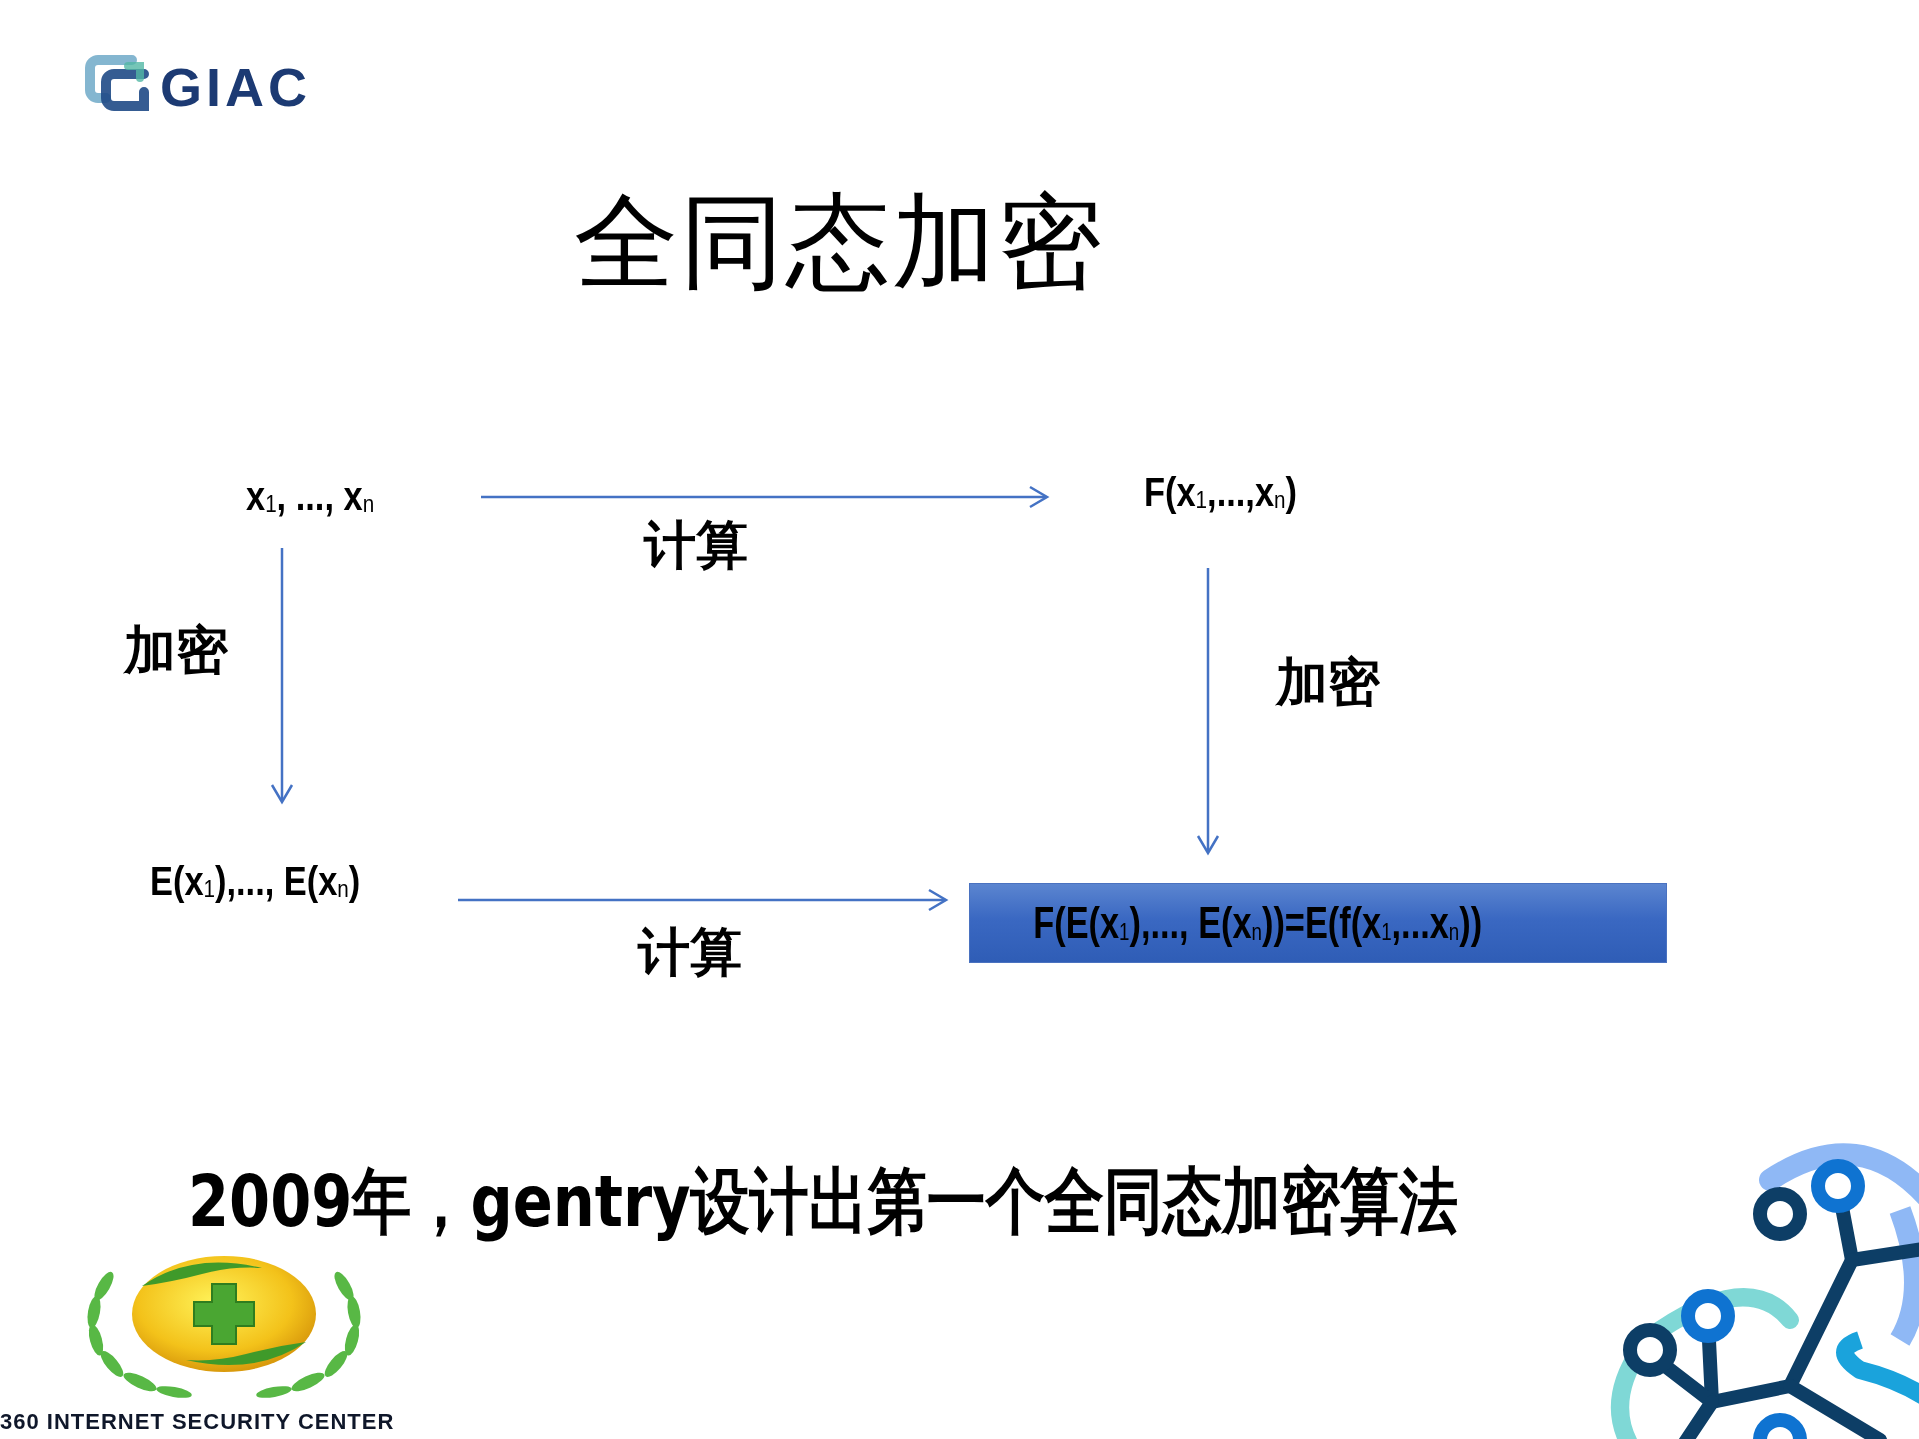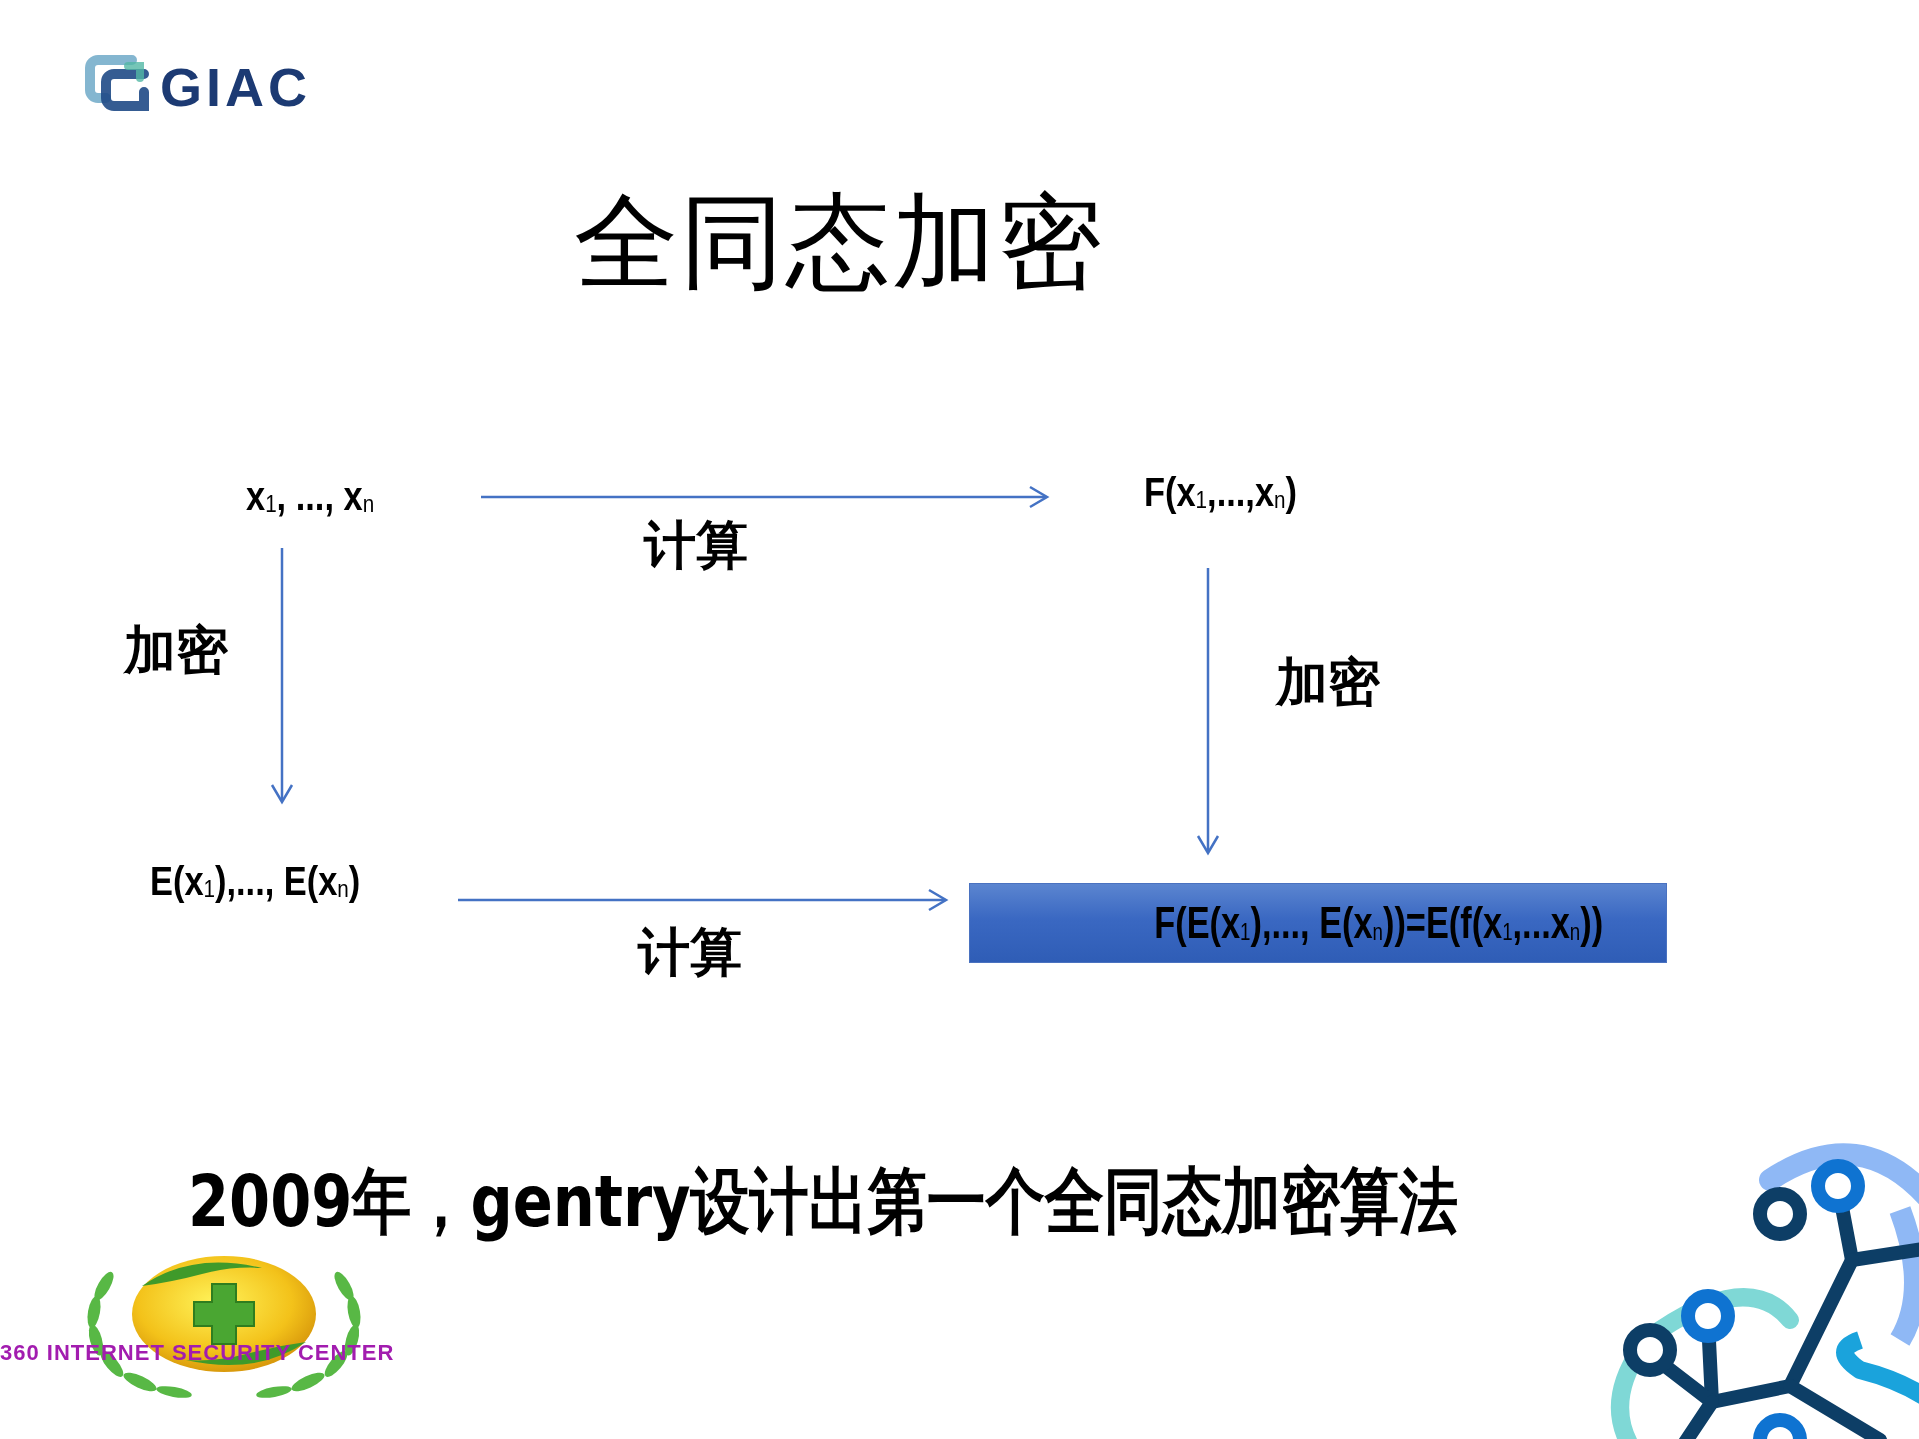--- a/index.html
+++ b/index.html
@@ -5,24 +5,24 @@
   html, body { margin:0; padding:0; }
   body { width:1919px; height:1439px; background:#ffffff; position:relative; overflow:hidden;
          font-family: "DejaVu Sans", "Liberation Sans", sans-serif; color:#000; }
   .abs { position:absolute; }
   .title { left:574px; top:190px; font-size:104px; font-weight:normal; letter-spacing:2px; line-height:1; white-space:nowrap; }
   .math { font-family:"Liberation Sans", "DejaVu Sans", sans-serif; font-weight:bold; font-size:40px; white-space:nowrap; line-height:1; transform:scaleX(0.86); transform-origin:left center; }
   .math sub { font-size:24px; font-weight:normal; vertical-align:-2px; }
   .cjk-label { font-size:52px; font-weight:bold; white-space:nowrap; line-height:1; }
   .result-box { left:969px; top:883px; width:698px; height:80px;
      background:linear-gradient(#5b85d0, #3a68c2 45%, #2f5db6);
-     border:1px solid #4a72c0; box-sizing:border-box; display:flex; align-items:center; justify-content:flex-end; }
+     border:1px solid #4a72c0; box-sizing:border-box; display:flex; align-items:center; justify-content:flex-start; }
   .result-box .math { font-size:44px; transform:scaleX(0.78); transform-origin:center; }
   .bottom-text { left:188px; top:1165px; font-size:72px; font-weight:bold; white-space:nowrap; line-height:1; transform:scaleX(0.82); transform-origin:left top; }
-  .isc-text { left:0px; top:1342px; font-family:"Liberation Sans", sans-serif; font-weight:bold; font-size:22px; color:#a21caf; white-space:nowrap; letter-spacing:1px; line-height:1; }
+  .isc-text { left:0px; top:1411px; font-family:"Liberation Sans", sans-serif; font-weight:bold; font-size:22px; color:#0f172a; white-space:nowrap; letter-spacing:1px; line-height:1; }
   svg { display:block; }
 </style>
 </head>
 <body>
 
 <div class="abs" style="left:84px; top:52px; width:232px; height:62px;">
   <svg width="232" height="62" viewBox="0 0 232 62">
     <path d="M48 8 H14 a8 8 0 0 0 -8 8 V38 a8 8 0 0 0 8 8 H22" fill="none" stroke="#6fa9c8" stroke-width="10" stroke-linecap="round" opacity="0.85"></path>
     <path d="M60 22 H30 a8 8 0 0 0 -8 8 V46 a8 8 0 0 0 8 8 H60 V40" fill="none" stroke="#1f4a86" stroke-width="10" stroke-linecap="round" opacity="0.9"></path>
     <path d="M44 14 H56 V26" fill="none" stroke="#53b8a5" stroke-width="8" stroke-linecap="round" opacity="0.8"></path>

